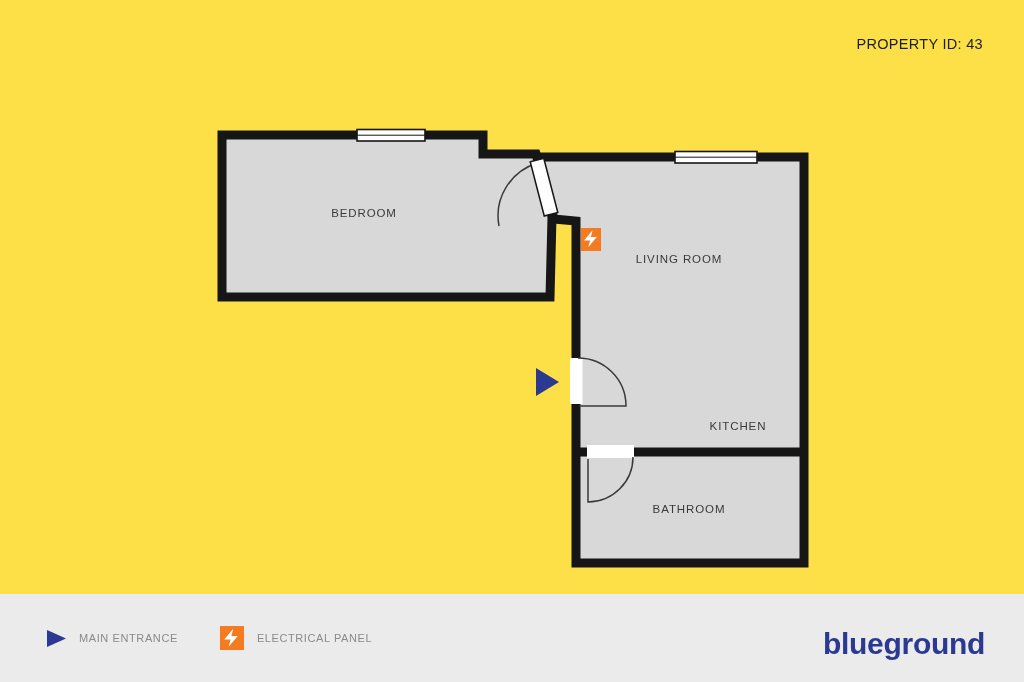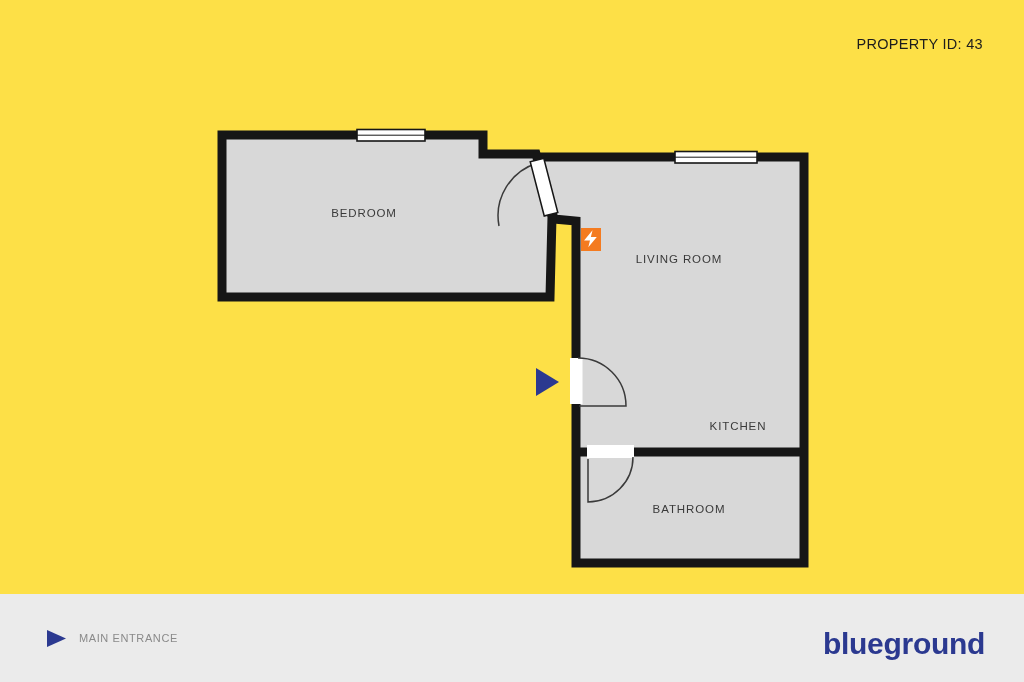--- a/index.html
+++ b/index.html
@@ -116,19 +116,26 @@
   <div class="legend-bar">
     <div class="legend-items">
 
       <div class="legend-item">
         <svg class="legend-icon" width="19" height="17" viewBox="0 0 19 17">
           <polygon points="0,0 0,17 19,8.5" fill="#2b3990"></polygon>
         </svg>
         <span class="legend-label">MAIN ENTRANCE</span>
       </div>
 
+      <div class="legend-item">
+        <svg class="legend-icon" width="24" height="24" viewBox="0 0 24 24">
+          <rect x="0" y="0" width="24" height="24" fill="#f47b20"></rect>
+          <polygon points="13,2 3,14 10,14 8,22 18,10 11,10" transform="translate(1.5,1) scale(0.9)" fill="#ffffff"></polygon>
+        </svg>
+        <span class="legend-label">ELECTRICAL PANEL</span>
+      </div>
 
     </div>
 
     <div class="brand-logo">blueground</div>
   </div>
 
 </div>
 
 </body></html>

